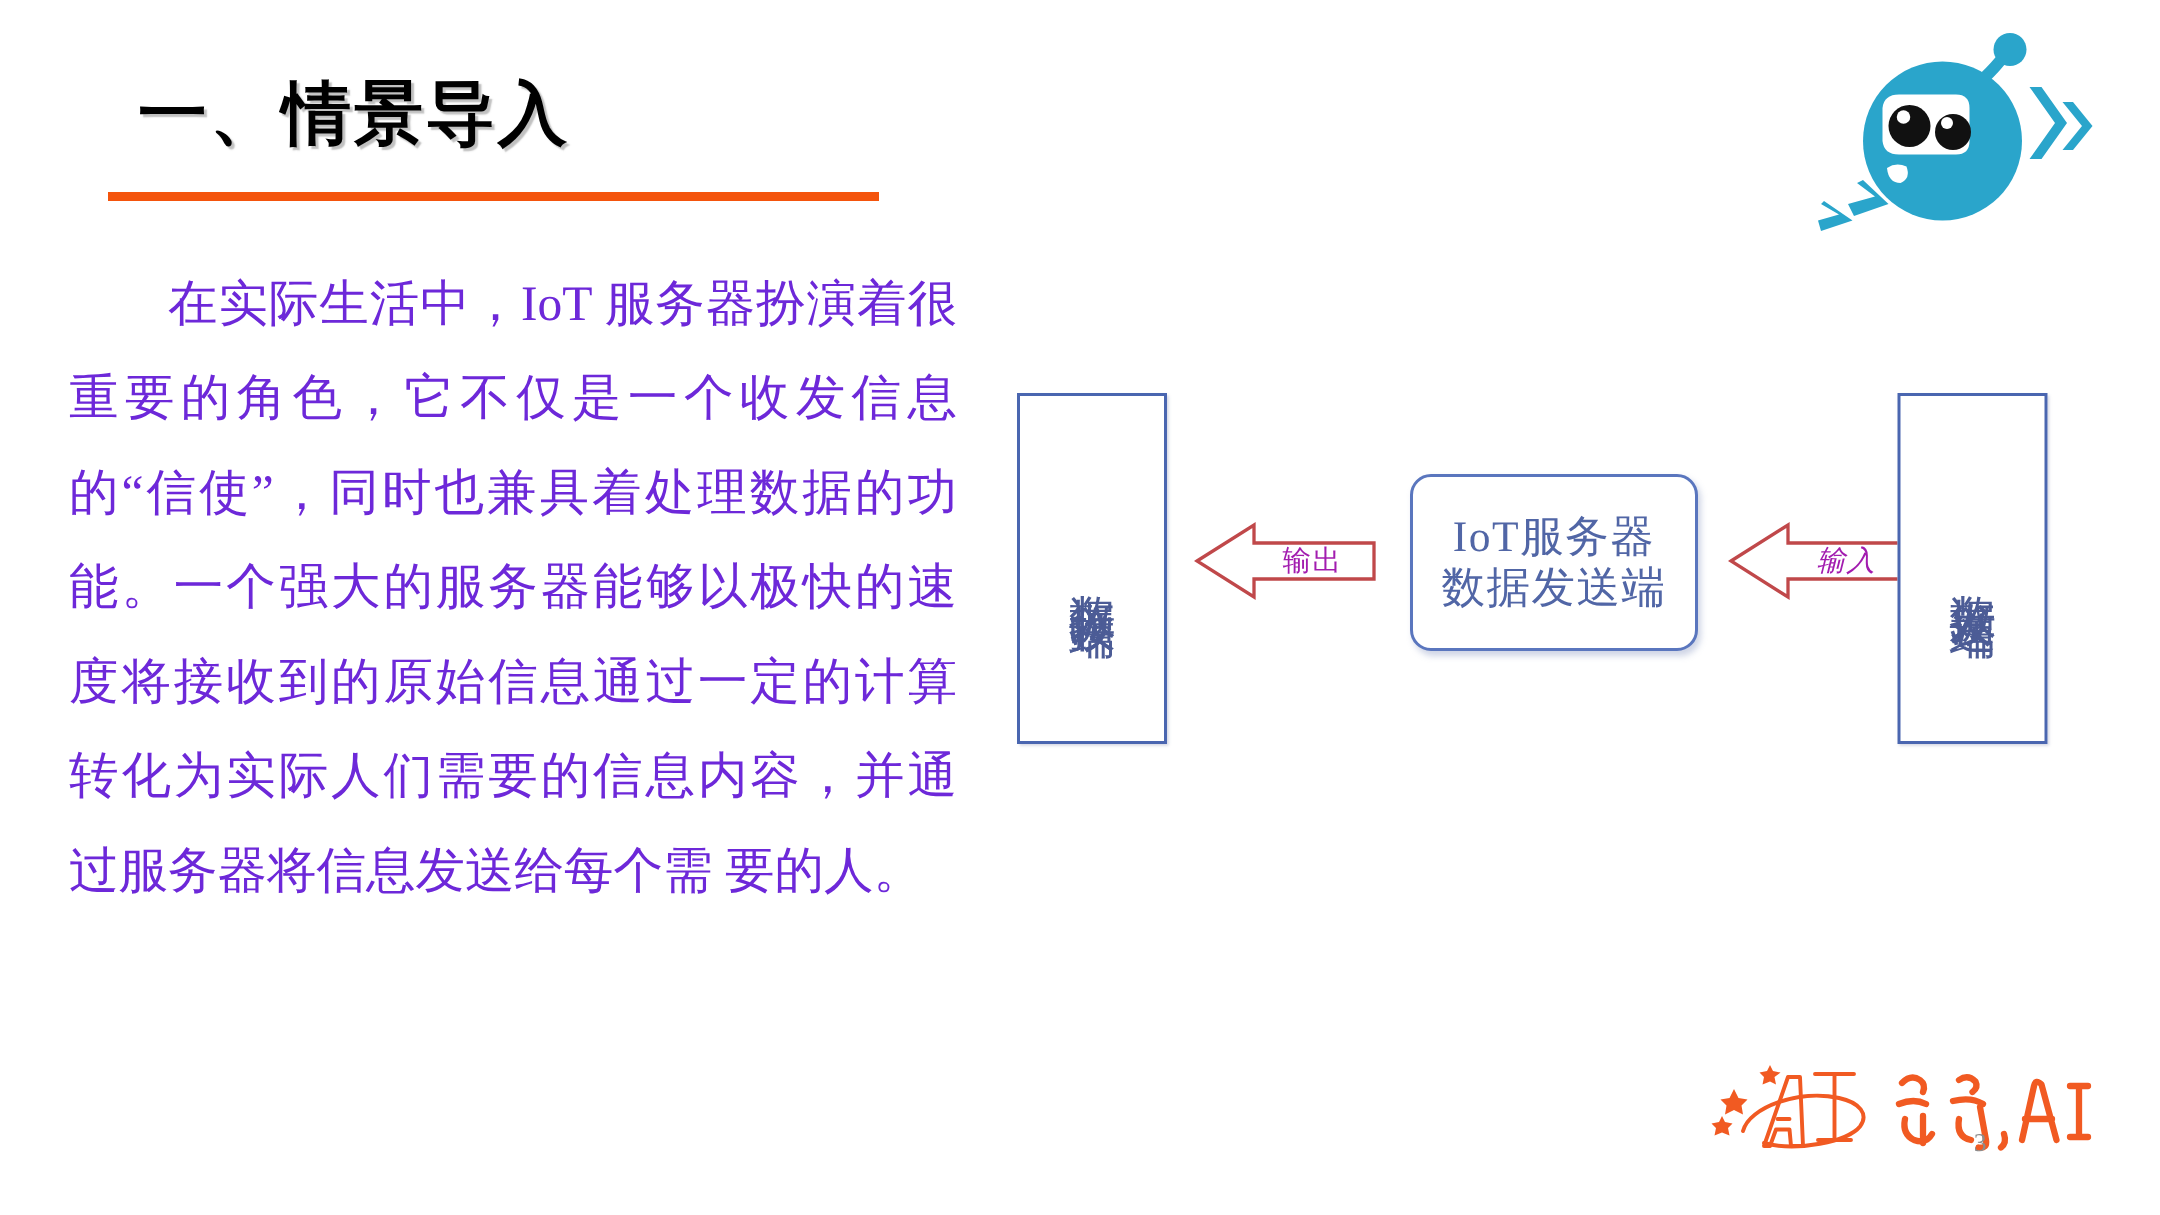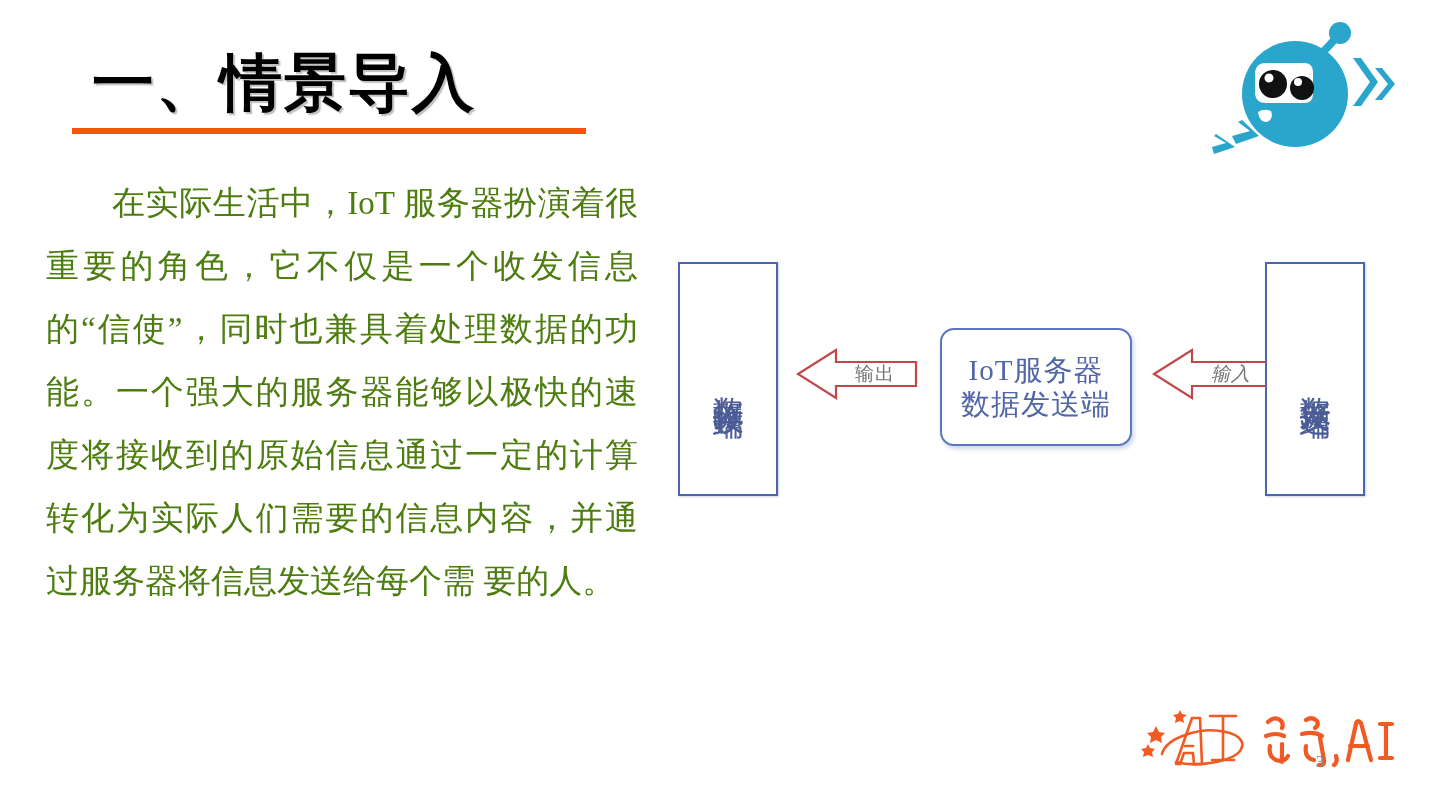--- a/index.html
+++ b/index.html
@@ -20,48 +20,48 @@
     position: absolute;
     inset: 0;
     background: #ffffff;
   }
 
   
   #section-title {
     position: absolute;
     left: 92px;
     top: 52px;
-    font-size: 62px;
+    font-size: 46px;
     font-weight: bold;
     color: #000000;
     letter-spacing: 2px;
     line-height: 1.0;
     white-space: nowrap;
     text-shadow: 2px 2px 1px rgba(140,140,140,0.55);
-    font-family: Liberation Serif, serif;
+    font-family: Liberation Sans, sans-serif;
   }
 
   #title-rule {
     position: absolute;
     left: 72px;
     top: 128px;
     width: 514px;
     height: 6px;
     background: #F4540C;
   }
 
   
   #body-paragraph {
     position: absolute;
     left: 46px;
     top: 172px;
     width: 592px;
     font-size: 33px;
     line-height: 63px;
-    color: #4d7c0f;
+    color: #6d28d9;
     text-align: justify;
     text-indent: 66px;
     letter-spacing: 0px;
     font-family: "Liberation Serif", "DejaVu Serif", serif;
   }
 
   
   #diagram {
     position: absolute;
     left: 660px;
@@ -95,21 +95,21 @@
     letter-spacing: 3px;
     color: #4C5C96;
     font-family: "Liberation Serif", "DejaVu Serif", serif;
   }
   #receiver-box { left: 18px; }
   #sender-box   { left: 605px; }
 
   #server-box {
     position: absolute;
     left: 280px;
-    top: 88px;
+    top: 76px;
     width: 188px;
     height: 114px;
     border: 2px solid #5A76BE;
     border-radius: 14px;
     background: #ffffff;
     box-shadow: 2px 3px 4px rgba(130,145,190,0.38);
     display: flex;
     flex-direction: column;
     align-items: center;
     justify-content: center;
@@ -138,21 +138,21 @@
     position: absolute;
     left: 44px;
     top: 0;
     width: 70px;
     height: 60px;
     display: flex;
     align-items: center;
     justify-content: center;
     font-size: 19px;
     letter-spacing: 1px;
-    color: #737373;
+    color: #a21caf;
     font-family: "Liberation Serif", "DejaVu Serif", serif;
   }
 
   
   #robot-mascot {
     position: absolute;
     left: 1212px;
     top: 16px;
     width: 200px;
     height: 148px;

